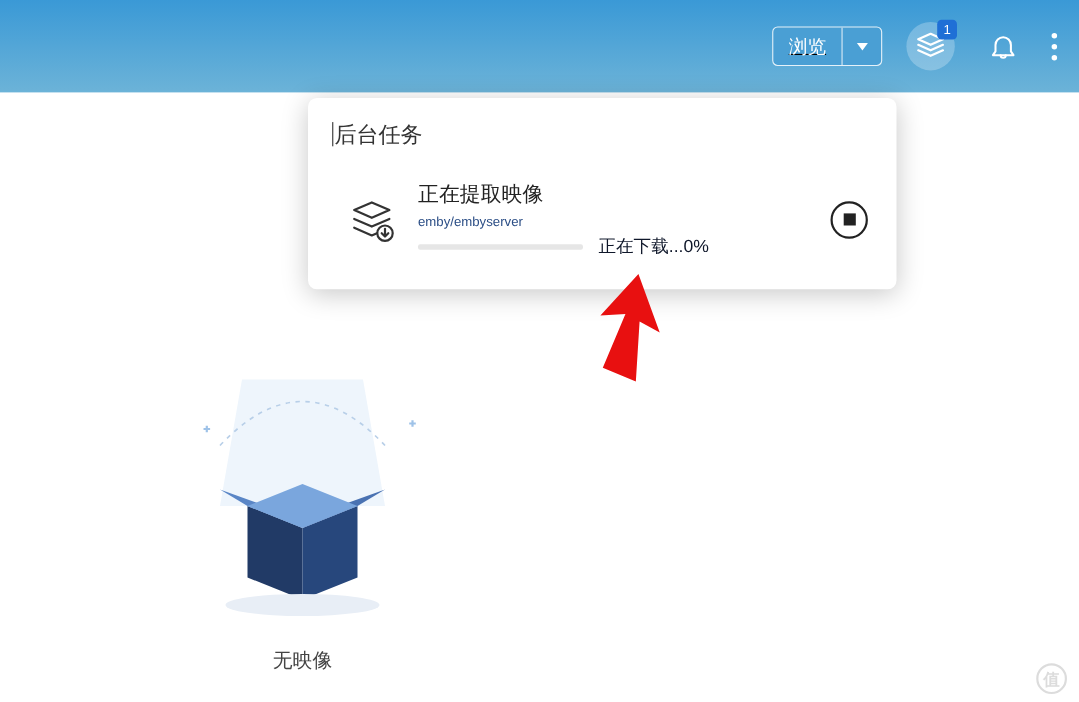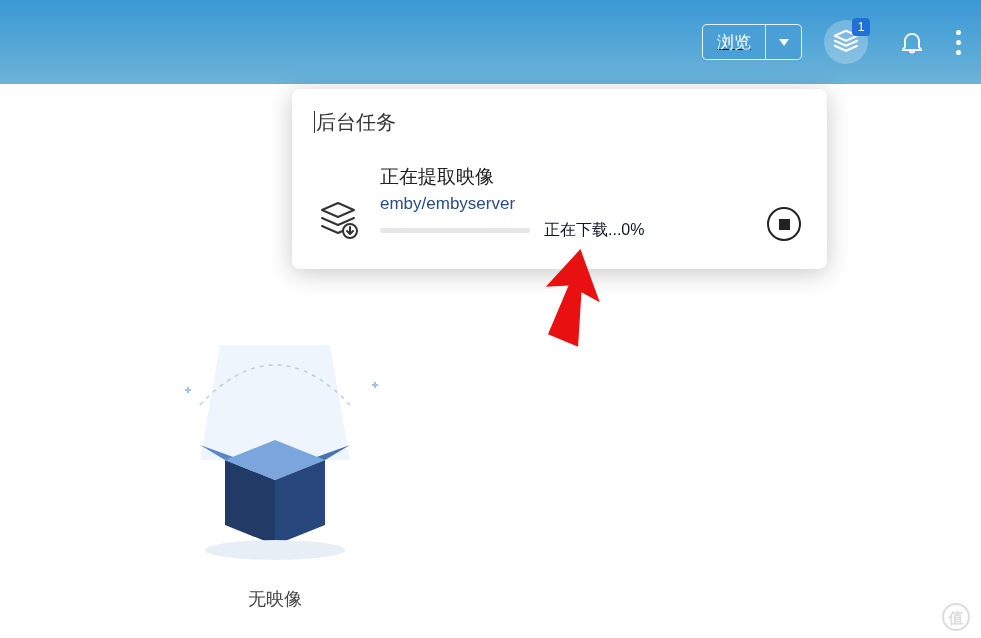--- a/index.html
+++ b/index.html
@@ -86,46 +86,45 @@
   .popover {
     position: absolute;
     top: 89px;
     left: 280px;
     width: 535px;
     background: #fff;
     border-radius: 8px;
     box-shadow: 0 4px 24px rgba(0,0,0,0.22);
     padding-bottom: 18px;
     z-index: 20;
-    margin-left: 12px;
   }
   .popover-title {
     font-size: 20px;
     color: #333;
     padding: 20px 22px 18px 22px;
   }
   .popover-title::before {
     content: "";
     display: inline-block;
     width: 1px;
     height: 22px;
     background: #333;
     vertical-align: -4px;
     margin-right: 1px;
   }
   .task-row {
     display: flex;
-    align-items: flex-end;
-    padding: 10px 26px 10px 24px;
+    align-items: center;
+    padding: 10px 26px 10px 36px;
     gap: 20px;
   }
   .task-icon { width: 44px; height: 44px; flex: 0 0 44px; }
   .task-body { flex: 1; }
   .task-title { font-size: 19px; color: #222; margin-bottom: 4px; }
-  .task-sub { font-size: 17px; color: #2a4d85; margin-bottom: 6px; }
+  .task-sub { font-size: 12px; color: #2a4d85; margin-bottom: 6px; }
   .progress-row { display: flex; align-items: center; gap: 14px; }
   .progress-bar {
     width: 150px; height: 5px; background: #e6e6e6; border-radius: 2px;
     overflow: hidden;
   }
   .progress-bar .fill { height: 100%; background: #1f6fd6; width: 0%; }
   .progress-text { font-size: 16px; color: #0f172a; }
   .stop-btn {
     width: 34px; height: 34px; flex: 0 0 34px;
     border: 2.5px solid #222;

